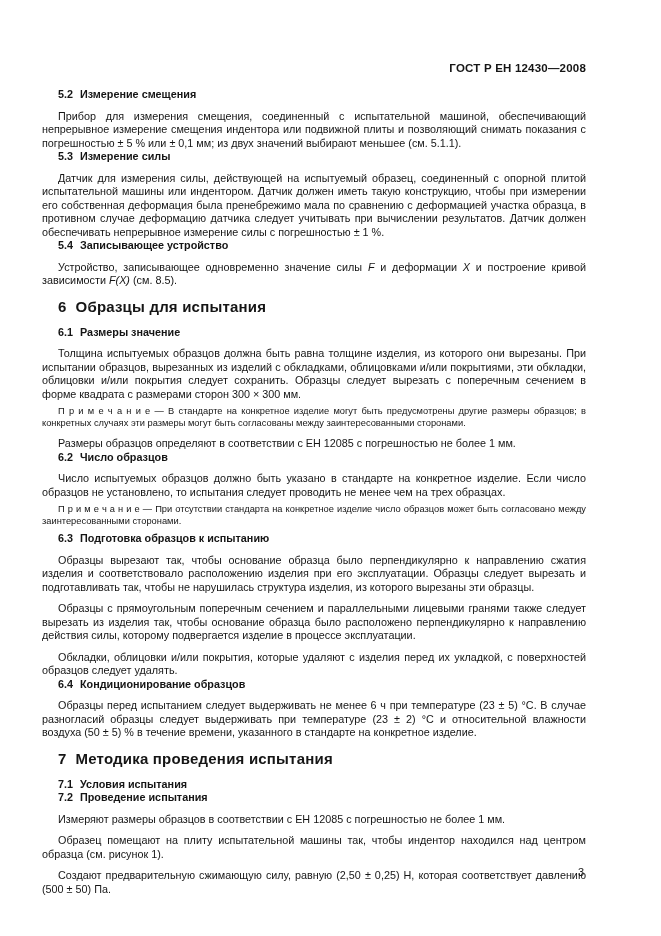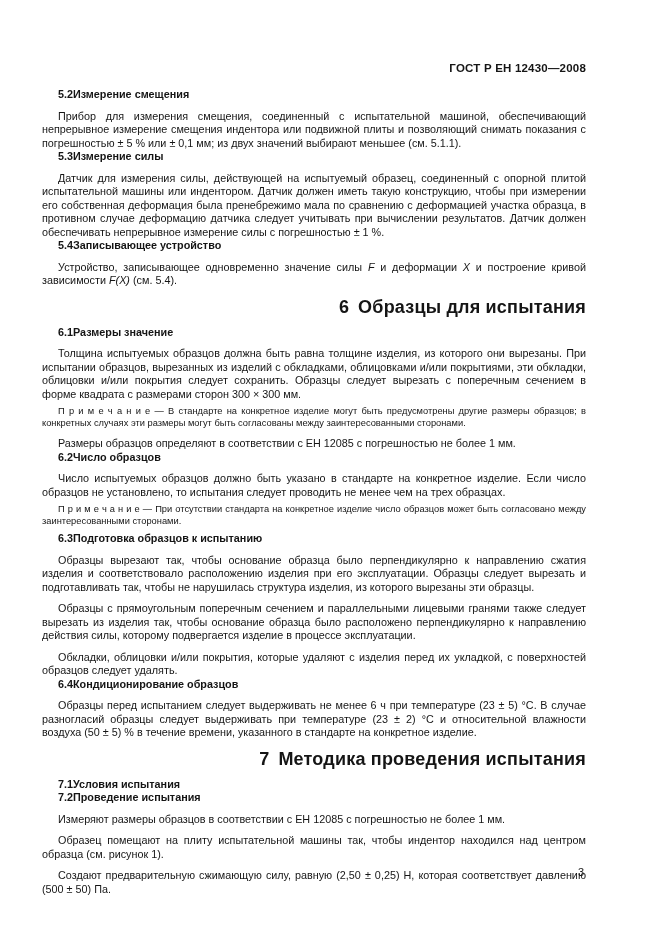--- a/index.html
+++ b/index.html
@@ -27,28 +27,28 @@
     line-height:13.5px;
     text-align:justify;
   }
   .content p { margin:0; }
   p.para { text-indent:16px;margin-top:8px; }
   p.subsection {
     font-weight:bold;
     text-indent:16px;
     text-align:left;
   }
-  p.subsection .num { }
+  p.subsection .num { margin-right:7px; }
   p.section-title {
-    font-size:18px;
+    font-size:15px;
     line-height:16px;
     font-weight:bold;
     margin:11px 0 11px 0;
     text-indent:16px;
-    text-align:right;
+    text-align:left;
     letter-spacing:0.2px;
   }
   p.section-title .num { margin-right:9px; }
   p.note {
     font-size:9.3px;
     line-height:11.6px;
     margin:5px 0 5px 0;
     text-indent:16px;
   }
   .italic { font-style:italic; }
@@ -63,21 +63,21 @@
 
 <div class="page">
   <div class="doc-header">ГОСТ Р ЕН 12430—2008</div>
 
   <div class="content" id="content">
       <p class="subsection"><span class="num">5.2</span><span>Измерение смещения</span></p>
       <p class="para"><span>Прибор для измерения смещения, соединенный с испытательной машиной, обеспечивающий непрерывное измерение смещения индентора или подвижной плиты и позволяющий снимать показания с погрешностью ± 5 % или ± 0,1 мм; из двух значений выбирают меньшее (см. 5.1.1).</span></p>
       <p class="subsection"><span class="num">5.3</span><span>Измерение силы</span></p>
       <p class="para"><span>Датчик для измерения силы, действующей на испытуемый образец, соединенный с опорной плитой испытательной машины или индентором. Датчик должен иметь такую конструкцию, чтобы при измерении его собственная деформация была пренебрежимо мала по сравнению с деформацией участка образца, в противном случае деформацию датчика следует учитывать при вычислении результатов. Датчик должен обеспечивать непрерывное измерение силы с погрешностью ± 1 %.</span></p>
       <p class="subsection"><span class="num">5.4</span><span>Записывающее устройство</span></p>
-      <p class="para"><span>Устройство, записывающее одновременно значение силы </span><span class="italic">F</span><span> и деформации </span><span class="italic">X</span><span> и построение кривой зависимости </span><span class="italic">F(X)</span><span> (см. 5.4).</span></p>
+      <p class="para"><span>Устройство, записывающее одновременно значение силы </span><span class="italic">F</span><span> и деформации </span><span class="italic">X</span><span> и построение кривой зависимости </span><span class="italic">F(X)</span><span> (см. 8.5).</span></p>
       <p class="section-title"><span class="num">6</span><span>Образцы для испытания</span></p>
       <p class="subsection"><span class="num">6.1</span><span>Размеры значение</span></p>
       <p class="para"><span>Толщина испытуемых образцов должна быть равна толщине изделия, из которого они вырезаны. При испытании образцов, вырезанных из изделий с обкладками, облицовками и/или покрытиями, эти обкладки, облицовки и/или покрытия следует сохранить. Образцы следует вырезать с поперечным сечением в форме квадрата с размерами сторон 300 × 300 мм.</span></p>
       <p class="note"><span>П р и м е ч а н и е — В стандарте на конкретное изделие могут быть предусмотрены другие размеры образцов; в конкретных случаях эти размеры могут быть согласованы между заинтересованными сторонами.</span></p>
       <p class="para"><span>Размеры образцов определяют в соответствии с ЕН 12085 с погрешностью не более 1 мм.</span></p>
       <p class="subsection"><span class="num">6.2</span><span>Число образцов</span></p>
       <p class="para"><span>Число испытуемых образцов должно быть указано в стандарте на конкретное изделие. Если число образцов не установлено, то испытания следует проводить не менее чем на трех образцах.</span></p>
       <p class="note"><span>П р и м е ч а н и е — При отсутствии стандарта на конкретное изделие число образцов может быть согласовано между заинтересованными сторонами.</span></p>
       <p class="subsection"><span class="num">6.3</span><span>Подготовка образцов к испытанию</span></p>
       <p class="para"><span>Образцы вырезают так, чтобы основание образца было перпендикулярно к направлению сжатия изделия и соответствовало расположению изделия при его эксплуатации. Образцы следует вырезать и подготавливать так, чтобы не нарушилась структура изделия, из которого вырезаны эти образцы.</span></p>

